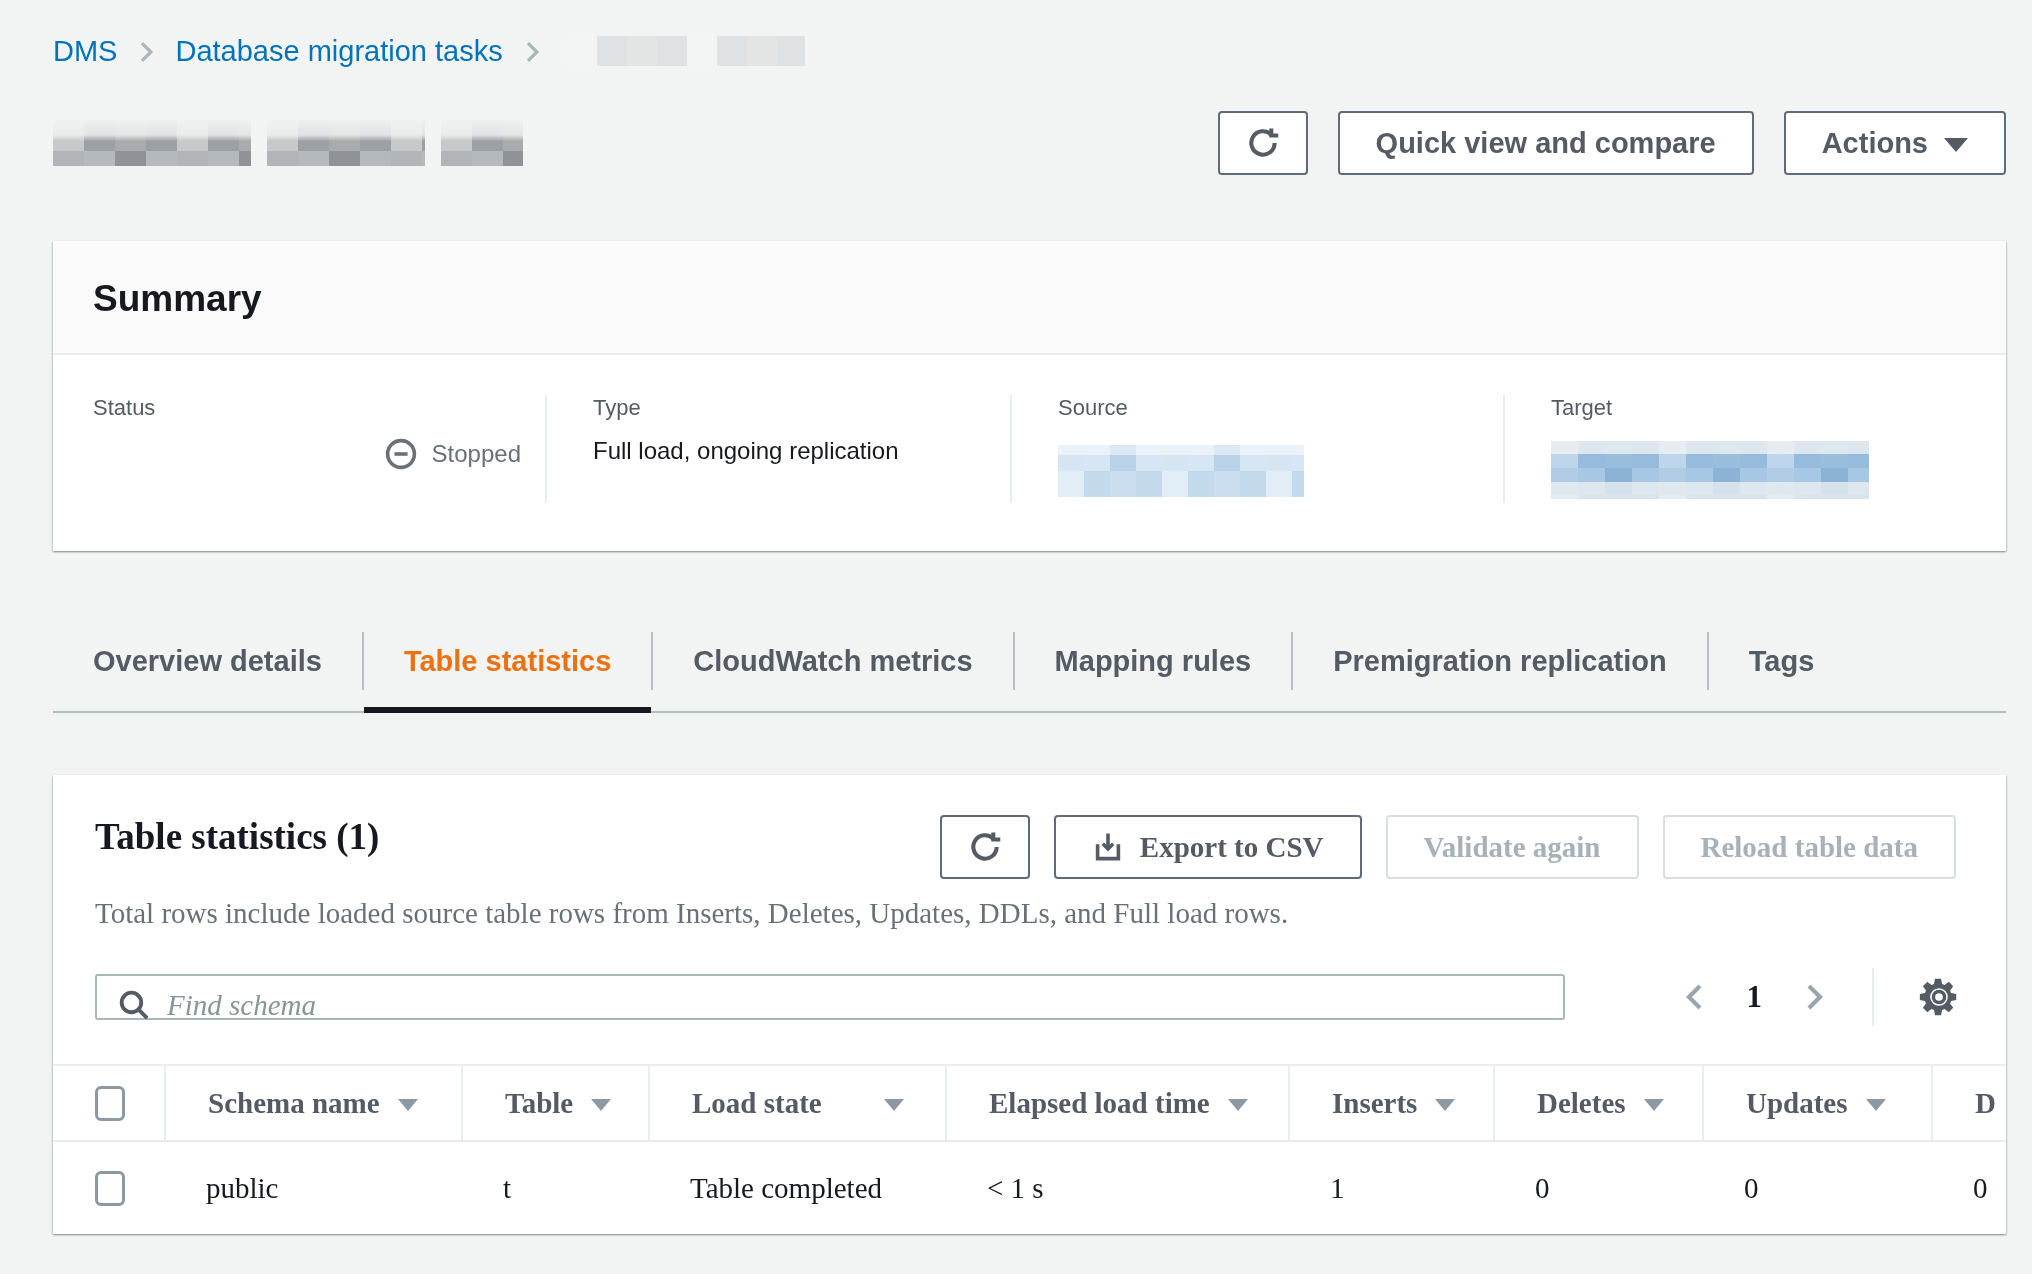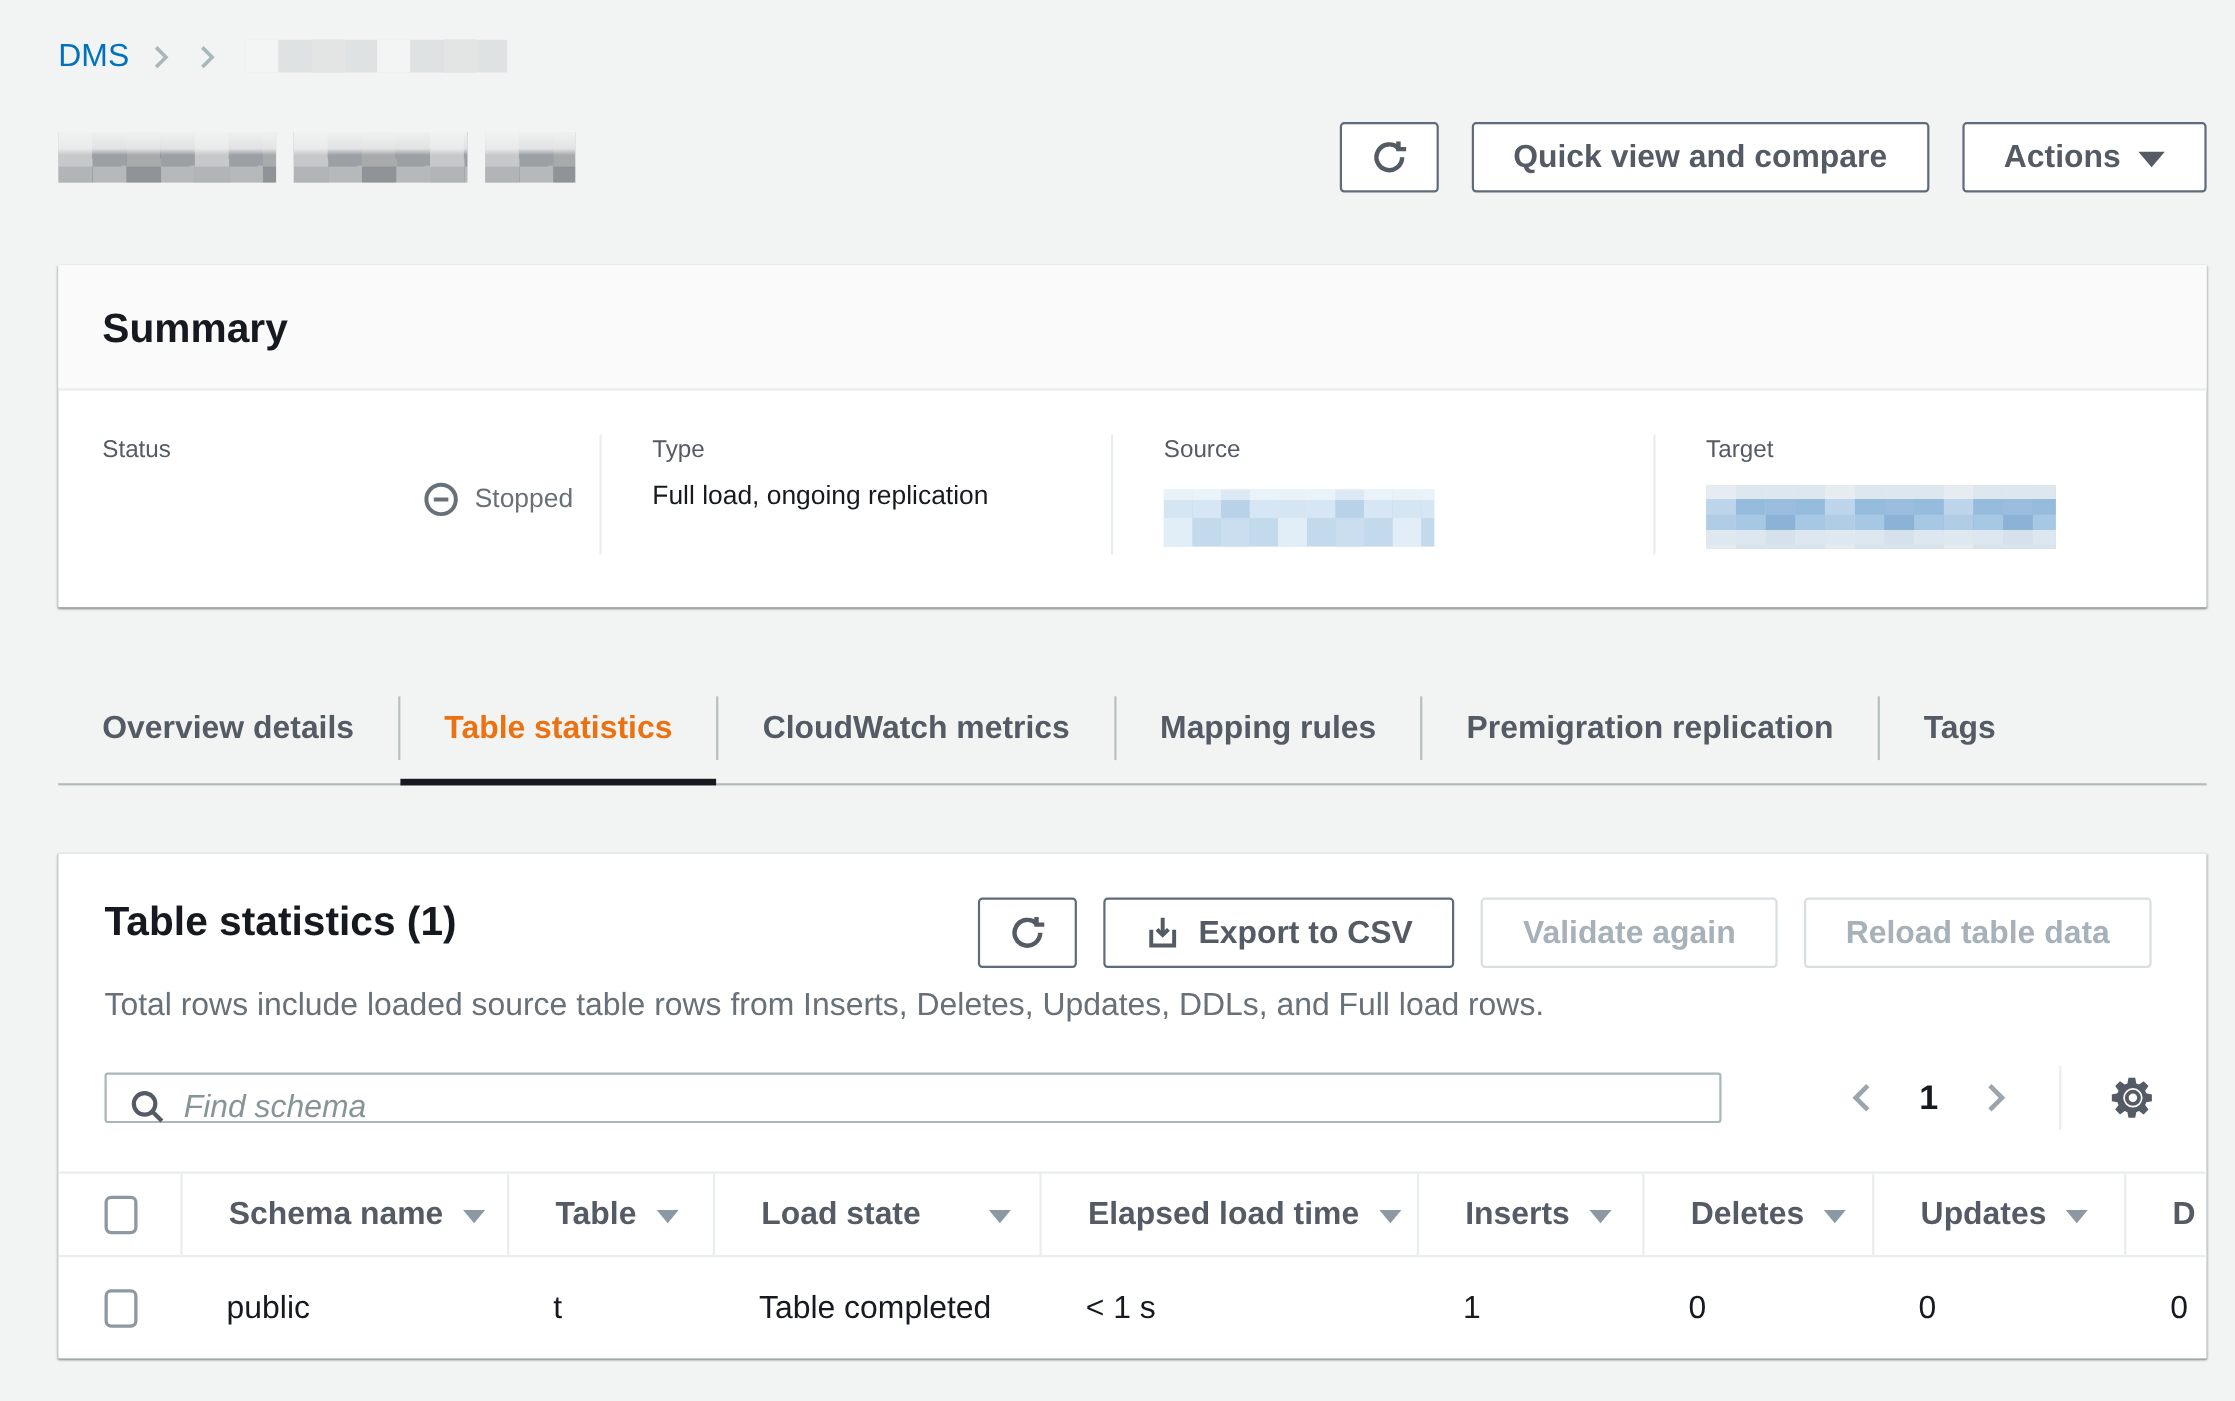--- a/index.html
+++ b/index.html
@@ -68,21 +68,21 @@
 
   
   .tabs{display:flex;align-items:center;margin-top:60px;height:102px;border-bottom:2px solid #b3bcbc;}
   .tab{display:flex;align-items:center;height:100%;padding:0 40px;position:relative;
     font-size:29px;font-weight:700;color:#545b64;cursor:pointer;white-space:nowrap;}
   .tab.active{color:#ec7211;}
   .tab.active::after{content:"";position:absolute;left:0;right:0;bottom:-2px;height:6px;background:#16191f;}
   .tab-divider{width:2px;height:58px;background:#b7c0c0;}
 
   
-  .stats-card{margin-top:62px;overflow:hidden;}
+  .stats-card{margin-top:62px;overflow:hidden;font-family:Liberation Serif, serif;}
   .stats-header{display:flex;justify-content:space-between;align-items:flex-start;padding:40px 50px 0 42px;}
   .stats-desc{margin:18px 0 0;padding:0 50px 0 42px;color:#687078;font-size:29px;}
   .toolbar{display:flex;align-items:center;margin-top:38px;padding:0 44px 0 42px;}
   .search-wrap{position:relative;width:1470px;}
   .search-wrap input{width:100%;height:46px;border:2px solid #aab7b8;border-radius:3px;
     padding:16px 20px 0 70px;font-size:29px;font-style:italic;font-family:inherit;color:#16191f;outline:none;background:#fff;}
   .search-wrap input::placeholder{color:#879596;font-style:italic;}
   .search-icon{position:absolute;left:22px;top:14px;color:#545b64;}
   .pager{margin-left:auto;display:flex;align-items:center;gap:36px;}
   .pager-btn{background:none;border:none;padding:0;display:inline-flex;align-items:center;cursor:pointer;}
@@ -113,20 +113,21 @@
 
 <div class="page">
 
   <nav class="breadcrumb">
     <a>DMS</a>
     <span class="bc-chev">
       <svg width="26" height="26" viewBox="0 0 16 16" fill="none" stroke="#aab7b8" stroke-width="2">
           <polyline points="5.5,2.5 11,8 5.5,13.5"></polyline>
         </svg>
     </span>
+    <a>Database migration tasks</a>
     <span class="bc-chev">
       <svg width="26" height="26" viewBox="0 0 16 16" fill="none" stroke="#aab7b8" stroke-width="2">
           <polyline points="5.5,2.5 11,8 5.5,13.5"></polyline>
         </svg>
     </span>
     <span class="px px-bc"></span>
   </nav>
 
   <div class="title-row">
     <div class="px-title">

